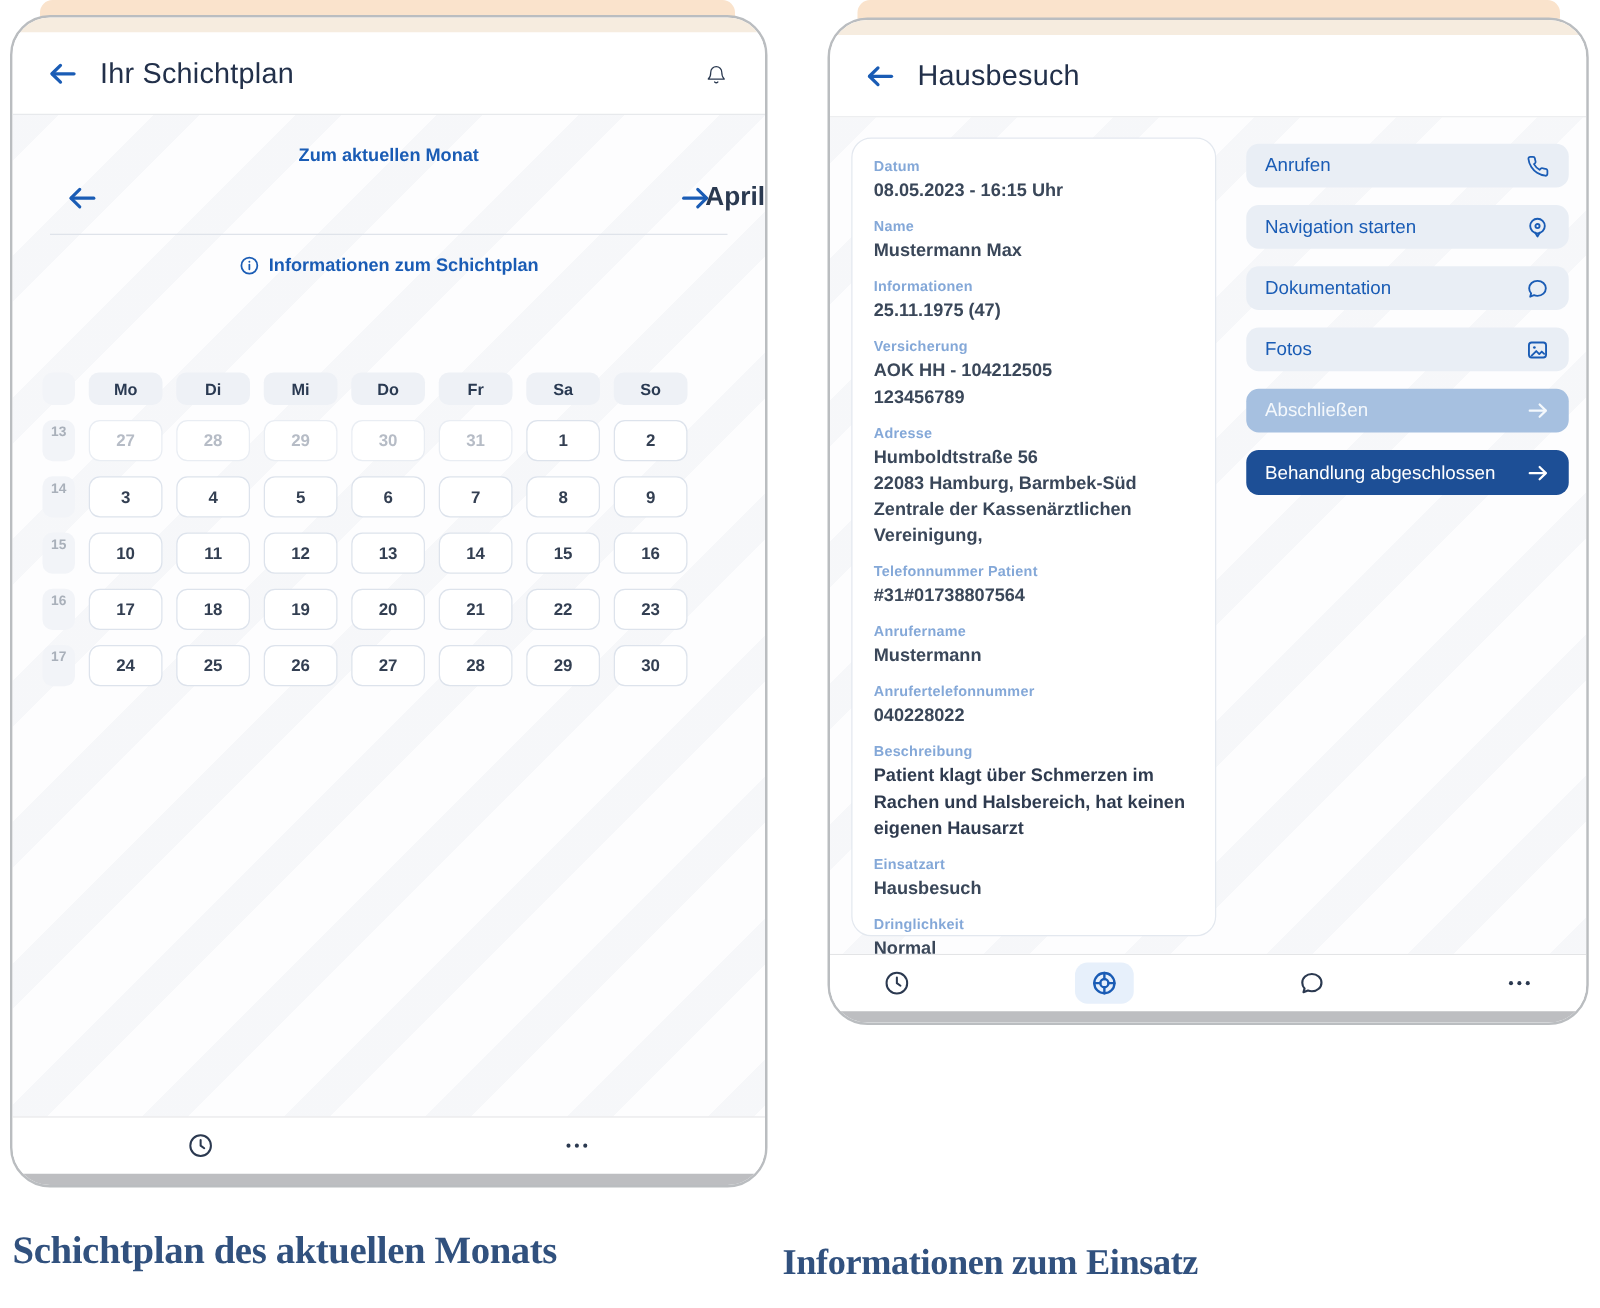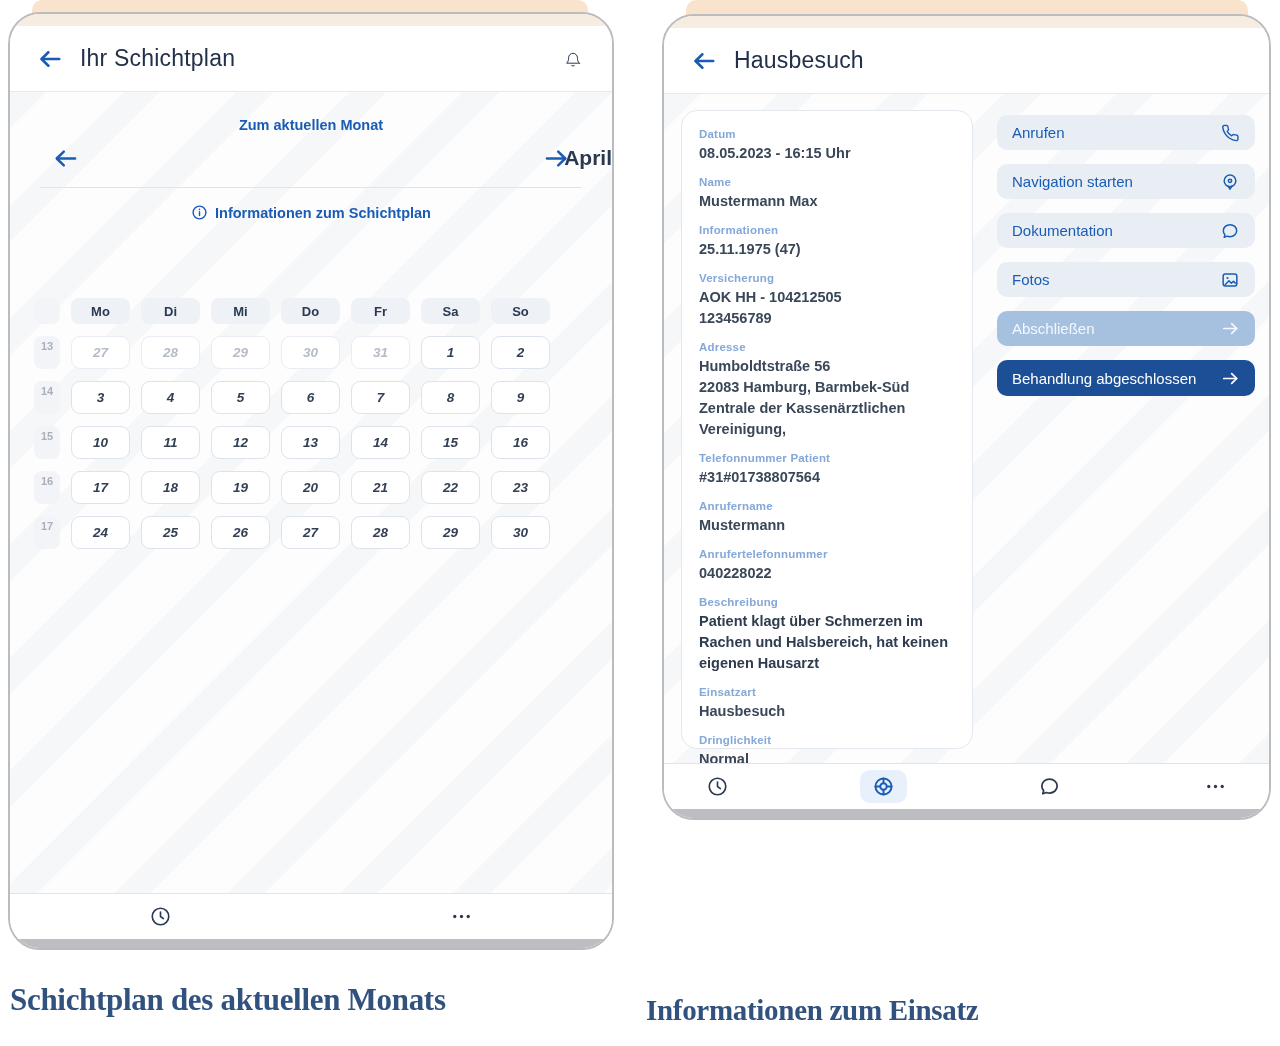--- a/index.html
+++ b/index.html
@@ -46,41 +46,41 @@
               color:#1a5cb5; font-size:14.5px; font-weight:700; }
 
   .calendar { margin:77px 0 0 24px; display:grid; grid-template-columns:26px repeat(7,59px);
               grid-template-rows:26px; grid-auto-rows:33px; gap:12px 11px; }
   .dow-cell { background:#eef1f6; border-radius:8px; display:flex; align-items:center; justify-content:center;
               font-size:13px; font-weight:600; color:#2a3a52; }
   .corner-cell { background:#f2f4f8; border-radius:8px; }
   .wk-cell { background:#f2f4f8; border-radius:8px; display:flex; align-items:flex-start; justify-content:center;
              font-size:11px; font-weight:600; color:#a9b0ba; padding-top:4px; }
   .day-cell { background:#fff; border:1.5px solid #dde3ec; border-radius:9px; display:flex; align-items:center;
-              justify-content:center; font-size:13.5px; font-weight:600; color:#333f52; cursor:pointer;font-style:italic; }
+              justify-content:center; font-size:13.5px; font-weight:600; color:#333f52; cursor:pointer; }
   .day-cell.muted { color:#b6bcc6; border-color:#e9edf3; }
 
   
   .detail-card { position:absolute; left:17px; top:16px; width:292px; bottom:14px; background:#fff;
                  border:1px solid #e3e8ef; border-radius:16px; padding:17px 17px 10px 17px; }
   .field { margin-bottom:12px; }
   .field-label { font-size:11.5px; font-weight:700; color:#84a8d8; margin-bottom:3px; letter-spacing:.2px; }
   .field-value { font-size:14.5px; font-weight:600; color:#3a4759; line-height:1.45; white-space:pre-line; }
   .field-value.bold { font-weight:700; color:#2f3b4f; }
 
   .actions-col { position:absolute; left:333px; right:14px; top:21px; }
   .action-btn { height:35px; border-radius:10px; background:#e9eef5; display:flex; align-items:center;
                 justify-content:space-between; padding:0 15px; margin-bottom:14px; color:#1a5cb5;
                 font-size:15px; font-weight:400; cursor:pointer; }
   .action-btn.primary  { background:#1d4f96; color:#ffffff; height:36px; margin-top:1px; }
   .action-btn.disabled { background:#a6c0e0; color:#f4f8fc; }
 
   .caption { position:absolute; font-family:"Liberation Serif", serif; font-weight:700; color:#31517e; z-index:1; }
   .caption.left  { left:10px;  top:982px; font-size:31px; letter-spacing:-.3px; }
-  .caption.right { left:646px; top:994px; font-size:29px; letter-spacing:-.3px; }
+  .caption.right { left:626px; top:994px; font-size:29px; letter-spacing:-.3px; }
 </style>
 </head>
 <body>
 
 <div class="stage">
 
   <div class="top-banner left"></div>
   <div class="top-banner right"></div>
 
   <div class="phone left">

